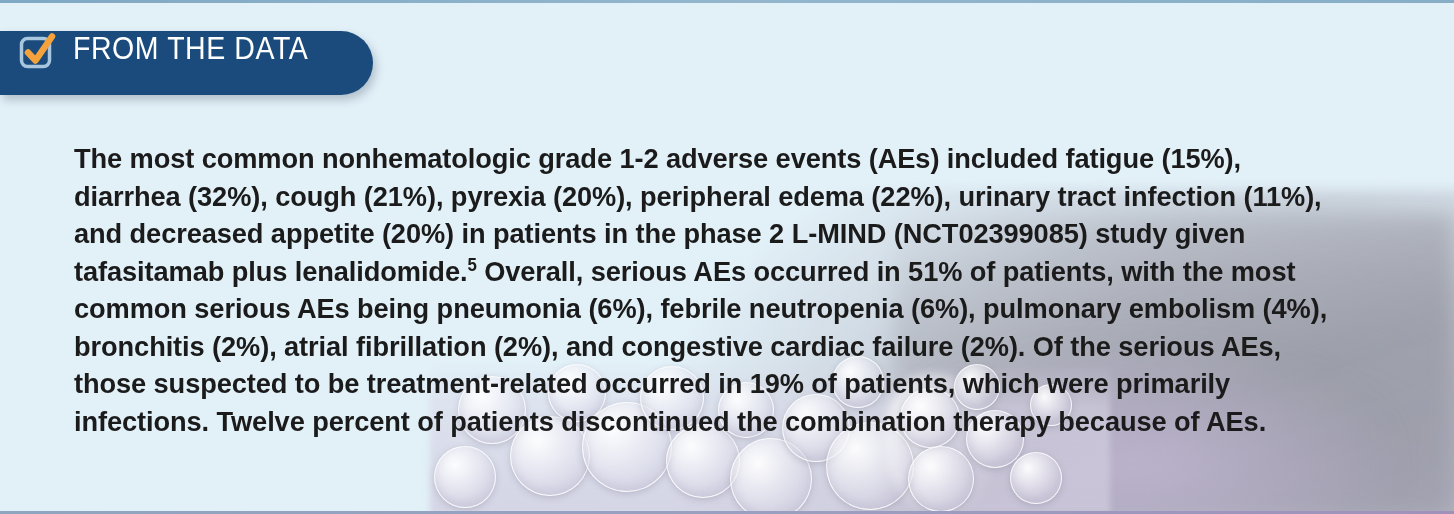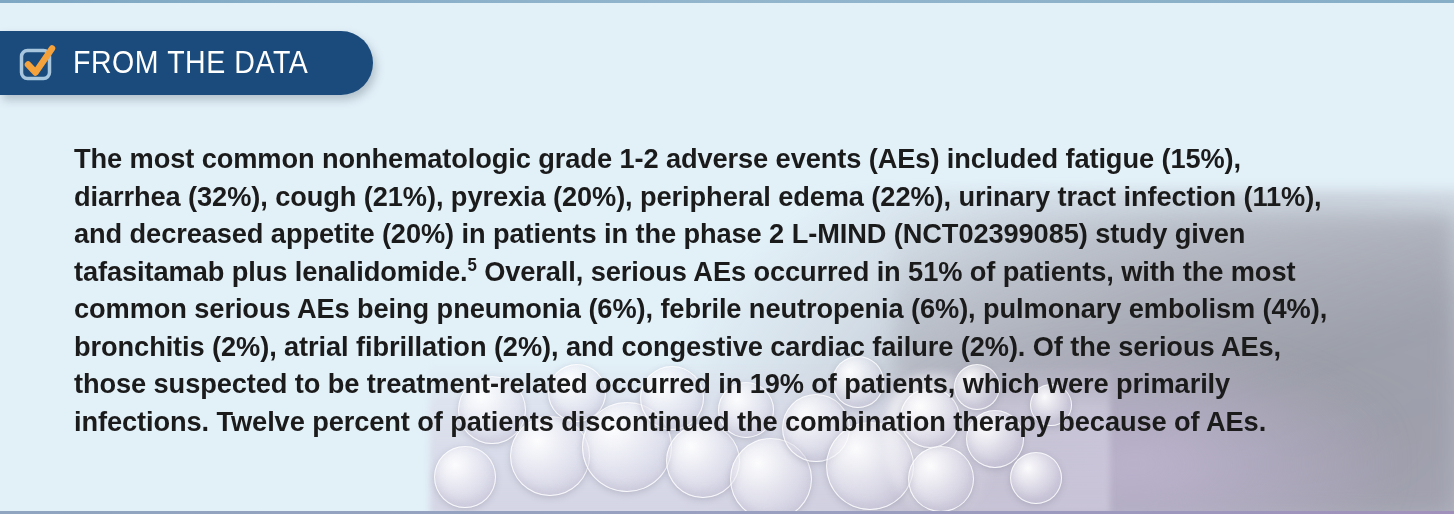--- a/index.html
+++ b/index.html
@@ -127,21 +127,21 @@
   }
 
   
   .banner {
     position: absolute;
     left: 0;
     top: 31px;
     height: 64px;
     padding-right: 44px;
     display: flex;
-    align-items: center;
+    align-items: flex-start;
     background: #1a4b7c;
     border-radius: 0 34px 34px 0;
     box-shadow: 3px 5px 8px rgba(90,105,120,0.35);
     z-index: 5;
   }
   .banner-icon {
     width: 40px;
     height: 40px;
     margin-left: 17px;
     margin-right: 16px;

